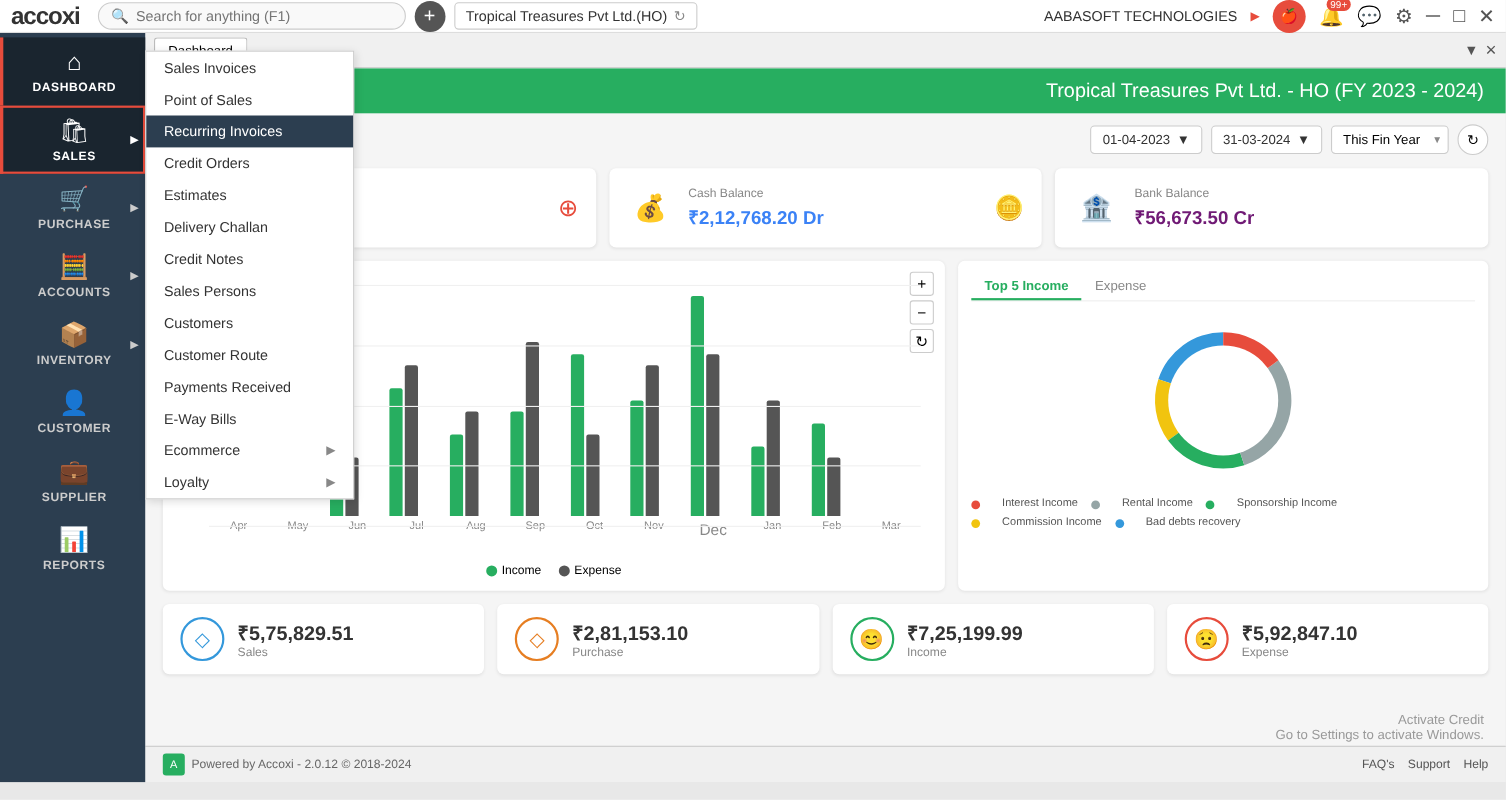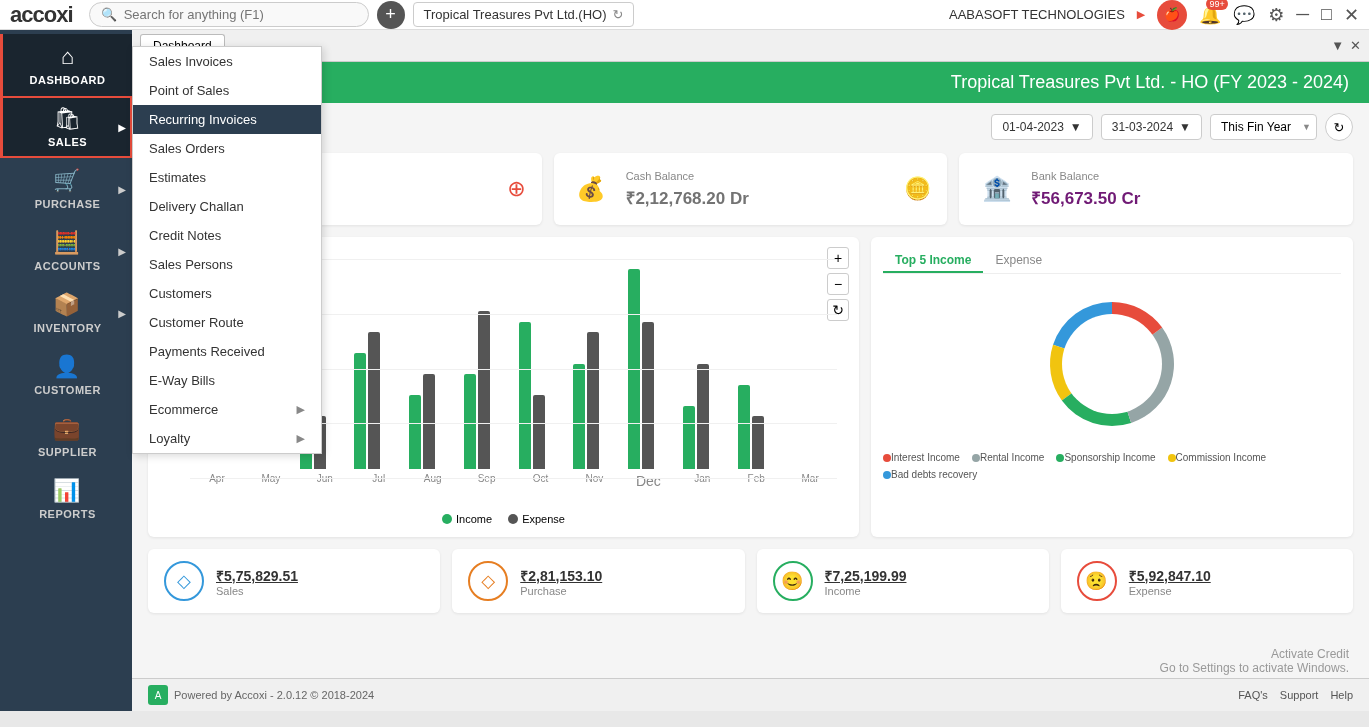--- a/index.html
+++ b/index.html
@@ -100,21 +100,21 @@
     .cards-row { display: flex; gap: 12px; margin-bottom: 12px; }
     .card {
       flex: 1; background: #fff; border-radius: 6px; padding: 14px 16px;
       display: flex; align-items: center; gap: 12px; box-shadow: 0 1px 3px rgba(0,0,0,0.08);
     }
     .card-icon { width: 44px; height: 44px; display: flex; align-items: center; justify-content: center; font-size: 24px; }
     .card-info { flex: 1; }
     .card-label { font-size: 11px; color: #888; margin-bottom: 4px; }
     .card-value { font-size: 17px; font-weight: 600; color: #333; }
     .card-value.red { color: #e74c3c; }
-    .card-value.green { color: #737373; }
+    .card-value.green { color: #3b82f6; }
     .card-value.orange { color: #701a75; }
     .card-icon-right { font-size: 22px; }
 
     
     .charts-row { display: flex; gap: 12px; margin-bottom: 12px; }
     .bar-chart-card {
       flex: 1.5; background: #fff; border-radius: 6px; padding: 12px;
       box-shadow: 0 1px 3px rgba(0,0,0,0.08); position: relative;
     }
     .chart-controls { position: absolute; top: 10px; right: 10px; display: flex; flex-direction: column; gap: 4px; }
@@ -125,36 +125,36 @@
 
     .donut-card {
       flex: 1; background: #fff; border-radius: 6px; padding: 12px;
       box-shadow: 0 1px 3px rgba(0,0,0,0.08);
     }
     .donut-tabs { display: flex; gap: 0; margin-bottom: 10px; border-bottom: 1px solid #eee; }
     .donut-tab { padding: 4px 12px; cursor: pointer; font-size: 12px; color: #888; }
     .donut-tab.active { color: #27ae60; border-bottom: 2px solid #27ae60; font-weight: 600; }
     .donut-chart-area { display: flex; justify-content: center; align-items: center; margin: 8px 0; }
     .donut-legend { display: flex; flex-wrap: wrap; gap: 6px 12px; margin-top: 6px; }
-    .donut-legend-item { display: flex; align-items: center; gap: 0; font-size: 10px; color: #555; }
+    .donut-legend-item { display: flex; align-items: flex-end; gap: 20px; font-size: 10px; color: #555; }
     .donut-legend-dot { width: 8px; height: 8px; border-radius: 50%; }
 
     
     .bottom-cards { display: flex; gap: 12px; }
     .bottom-card {
       flex: 1; background: #fff; border-radius: 6px; padding: 12px 16px;
       display: flex; align-items: center; gap: 12px; box-shadow: 0 1px 3px rgba(0,0,0,0.08);
     }
     .bottom-card-icon { width: 40px; height: 40px; border-radius: 50%; border: 2px solid; display: flex; align-items: center; justify-content: center; font-size: 18px; }
     .bottom-card-icon.blue { border-color: #3498db; color: #3498db; }
     .bottom-card-icon.orange { border-color: #e67e22; color: #e67e22; }
     .bottom-card-icon.green-c { border-color: #27ae60; color: #27ae60; }
     .bottom-card-icon.red-c { border-color: #e74c3c; color: #e74c3c; }
     .bottom-card-info { }
-    .bottom-card-value { font-size: 14px; font-weight: 600; color: #333; text-decoration: underline; }
+    .bottom-card-value { font-size: 18px; font-weight: 600; color: #333; }
     .bottom-card-label { font-size: 11px; color: #888; }
 
     
     .footer {
       background: #f0f0f0; border-top: 1px solid #ccc; padding: 6px 16px;
       display: flex; align-items: center; justify-content: space-between; font-size: 11px; color: #666;
     }
     .footer-left { display: flex; align-items: center; gap: 6px; }
     .footer-logo { width: 20px; height: 20px; background: #27ae60; border-radius: 3px; display: flex; align-items: center; justify-content: center; color: #fff; font-size: 10px; }
     .footer-right { display: flex; gap: 12px; }
@@ -263,21 +263,21 @@
       <span class="sidebar-icon">📊</span>
       <span class="sidebar-label">REPORTS</span>
     </div>
   </div>
 
   <div class="dropdown-menu" id="sales-dropdown">
 
   <div class="dropdown-item">Sales Invoices</div>
       <div class="dropdown-item">Point of Sales</div>
       <div class="dropdown-item highlighted">Recurring Invoices</div>
-      <div class="dropdown-item">Sales Orders</div>
+      <div class="dropdown-item">Credit Orders</div>
       <div class="dropdown-item">Estimates</div>
       <div class="dropdown-item">Delivery Challan</div>
       <div class="dropdown-item">Credit Notes</div>
       <div class="dropdown-item">Sales Persons</div>
       <div class="dropdown-item">Customers</div>
       <div class="dropdown-item">Customer Route</div>
       <div class="dropdown-item">Payments Received</div>
       <div class="dropdown-item">E-Way Bills</div>
       <div class="dropdown-item">Ecommerce<span class="dropdown-arrow">▶</span></div>
       <div class="dropdown-item">Loyalty<span class="dropdown-arrow">▶</span></div>

